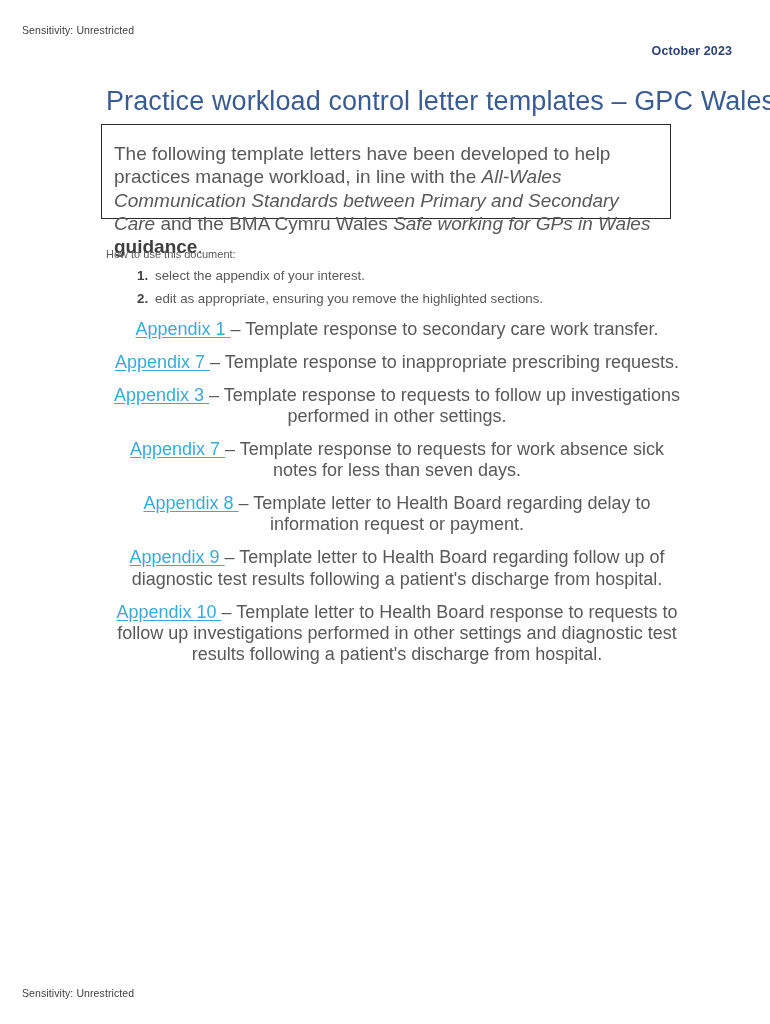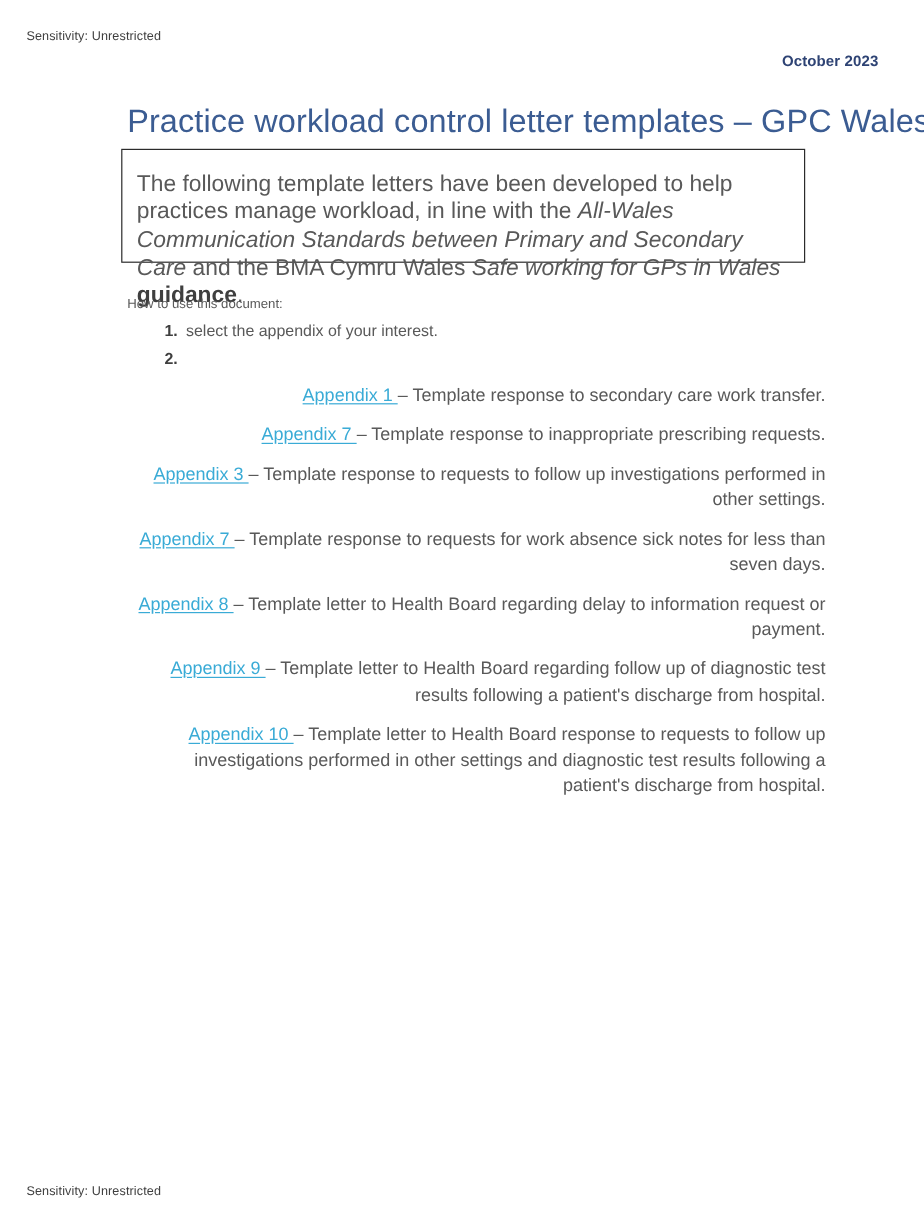--- a/index.html
+++ b/index.html
@@ -126,25 +126,25 @@
   }
 
   
   .appendix-list {
     position: absolute;
     left: 0;
     top: 319px;
     width: 582px;
   }
   .appendix-item {
-    font-size: 15px;
+    font-size: 18px;
     line-height: 21.3px;
     color: #595959;
     margin: 0 0 11.6px 0;
-    text-align: right;
+    text-align: center;
   }
   .appendix-link {
     color: #3aabd6;
     text-decoration: underline;
     text-underline-offset: 1.5px;
     cursor: pointer;
   }
   .appendix-dash { color: #595959; }
 </style>
 </head>
@@ -161,21 +161,21 @@
     <h1 class="doc-title">Practice workload control letter templates – GPC Wales</h1>
 
     <div class="intro-box">
       <p class="intro-text"><span>The following template letters have been developed to help practices manage workload, in line with the </span><span class="it">All-Wales Communication Standards between Primary and Secondary Care</span><span> and the BMA Cymru Wales </span><span class="it">Safe working for GPs in Wales</span><span class="bd"> guidance</span><span>.</span></p>
     </div>
 
     <div class="howto">
       <p class="howto-lead">How to use this document:</p>
       <ol class="howto-list">
         <li><span class="num">1.</span><span>select the appendix of your interest.</span></li>
-        <li><span class="num">2.</span></li>
+        <li><span class="num">2.</span><span>edit as appropriate, ensuring you remove the highlighted sections.</span></li>
       </ol>
     </div>
 
     <div class="appendix-list">
 
       <p class="appendix-item"><a class="appendix-link">Appendix 1 </a><span class="appendix-dash">– </span><span>Template response to secondary care work transfer.</span></p>
 
       <p class="appendix-item"><a class="appendix-link">Appendix 7 </a><span class="appendix-dash">– </span><span>Template response to inappropriate prescribing requests.</span></p>
 
       <p class="appendix-item"><a class="appendix-link">Appendix 3 </a><span class="appendix-dash">– </span><span>Template response to requests to follow up investigations performed in other settings.</span></p>

